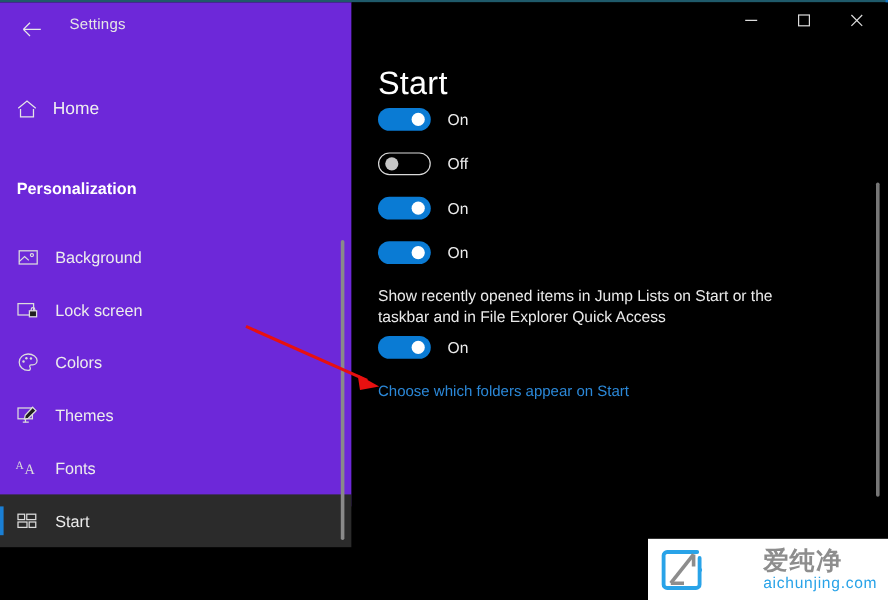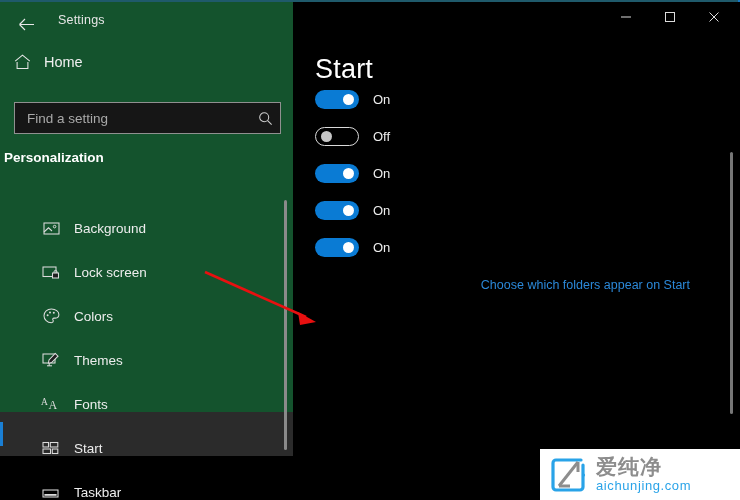--- a/index.html
+++ b/index.html
@@ -29,21 +29,21 @@
     width: 2px; height: 500px;
     background: #1476c6;
   }
 
   
   .sidebar {
     position: absolute;
     left: 0; top: 2px;
     width: 293px;
     height: 420px;
-    background: #14532d;
+    background: #6d28d9;
   }
   .titlebar {
     position: relative;
     height: 44px;
   }
   .back-btn {
     position: absolute;
     left: 8px; top: 6px;
     width: 36px; height: 32px;
     display: flex;
@@ -54,21 +54,21 @@
   .back-btn svg { display: block; }
   .app-title {
     position: absolute;
     left: 58px; top: 11px;
     font-size: 12.5px;
     color: #e6e6e6;
     letter-spacing: .2px;
   }
   .home-row {
     position: absolute;
-    left: 0; top: 44px;
+    left: 0; top: 73px;
     width: 293px;
     height: 32px;
     display: flex;
     align-items: center;
   }
   .home-icon {
     width: 44px;
     display: flex;
     justify-content: center;
     align-items: center;
@@ -100,36 +100,35 @@
   .search-input::placeholder { color: #a9a9a9; opacity: 1; }
   .search-icon {
     width: 30px;
     display: flex;
     align-items: center;
     justify-content: center;
     color: #cfcfcf;
   }
   .section-title {
     position: absolute;
-    left: 4px; top: 148px;
+    left: 14px; top: 148px;
     font-size: 13.5px;
     font-weight: bold;
     color: #ffffff;
   }
   .nav {
     position: absolute;
     left: 0; top: 190px;
     width: 293px;
   }
   .nav-item {
     position: relative;
     height: 44px;
     display: flex;
-    align-items: flex-end;
-    padding-left: 28px;
+    align-items: center;
   }
   .nav-item.selected {
     background: #2b2b2b;
   }
   .nav-item .sel-bar {
     position: absolute;
     left: 0; top: 10px;
     width: 3px; height: 24px;
     background: #1a7fd4;
     display: none;
@@ -225,21 +224,20 @@
   }
   .toggle.on .knob  { right: 5px; background: #ffffff; }
   .toggle.off .knob { left: 5px;  background: #c6c6c6; top: 2.5px; }
   .toggle-state {
     margin-left: 14px;
     font-size: 13px;
     color: #ededed;
   }
   .link-row {
     margin-top: 18px;
-    text-align: right;
   }
   .folders-link {
     font-size: 12.5px;
     color: #2b88d8;
     text-decoration: none;
   }
   .content-scroll {
     position: absolute;
     right: 7px; top: 150px;
     width: 3px; height: 262px;
@@ -258,20 +256,21 @@
   
   .watermark {
     position: absolute;
     left: 540px; top: 449px;
     width: 200px; height: 51px;
     background: #ffffff;
     display: flex;
     align-items: center;
     padding-left: 8px;
     box-sizing: border-box;
+    gap: 40px;
   }
   .wm-mark {
     width: 40px; height: 40px;
     flex: none;
   }
   .wm-text {
     margin-left: 8px;
     display: flex;
     flex-direction: column;
     justify-content: center;
@@ -315,29 +314,20 @@
     <div class="home-row">
       <span class="home-icon">
         <svg width="17" height="16" viewBox="0 0 17 16" fill="none">
           <path d="M1.2 7.2L8.5 1.2L15.8 7.2" stroke="currentColor" stroke-width="1.05"></path>
           <path d="M3.1 7.9V14.4H13.9V7.9" stroke="currentColor" stroke-width="1.05"></path>
         </svg>
       </span>
       <span class="home-label">Home</span>
     </div>
 
-    <div class="search-wrap">
-      <input class="search-input" type="text" placeholder="Find a setting" style="">
-      <span class="search-icon">
-        <svg width="15" height="15" viewBox="0 0 15 15" fill="none">
-          <circle cx="6.2" cy="6.2" r="4.5" stroke="currentColor" stroke-width="1.05"></circle>
-          <path d="M9.6 9.6L13.6 13.6" stroke="currentColor" stroke-width="1.05"></path>
-        </svg>
-      </span>
-    </div>
 
     <div class="section-title">Personalization</div>
 
     <div class="nav">
 
       <div class="nav-item">
 
         <span class="nav-icon">
           <svg width="17" height="15" viewBox="0 0 17 15" fill="none">
             <rect x="1" y="2" width="15" height="11" stroke="currentColor" stroke-width="1.05"></rect>
@@ -403,30 +393,20 @@
           <svg width="18" height="15" viewBox="0 0 18 15" fill="none">
             <rect x="1" y="1.5" width="5.5" height="4.5" stroke="currentColor" stroke-width="1.05"></rect>
             <rect x="8.3" y="1.5" width="7.5" height="4.5" stroke="currentColor" stroke-width="1.05"></rect>
             <rect x="1" y="8" width="7.5" height="4.5" stroke="currentColor" stroke-width="1.05"></rect>
             <rect x="10.3" y="8" width="5.5" height="4.5" stroke="currentColor" stroke-width="1.05"></rect>
           </svg>
         </span>
         <span class="nav-label">Start</span>
       </div>
 
-      <div class="nav-item">
-
-        <span class="nav-icon">
-          <svg width="18" height="13" viewBox="0 0 18 13" fill="none">
-            <rect x="1" y="3" width="15" height="7" stroke="currentColor" stroke-width="1.05"></rect>
-            <rect x="2.4" y="7" width="12.2" height="1.8" fill="currentColor"></rect>
-          </svg>
-        </span>
-        <span class="nav-label">Taskbar</span>
-      </div>
 
     </div>
 
     <div class="sb-scroll-track"></div>
   </div>
 
   <div class="content">
 
     <div class="winbtns">
       <div class="winbtn">
@@ -480,20 +460,21 @@
       <div class="setting">
         <div class="toggle-row">
           <div class="toggle on">
             <span class="knob"></span>
           </div>
           <span class="toggle-state">On</span>
         </div>
       </div>
 
       <div class="setting">
+        <div class="setting-label">Show recently opened items in Jump Lists on Start or the taskbar and in File Explorer Quick Access</div>
         <div class="toggle-row">
           <div class="toggle on">
             <span class="knob"></span>
           </div>
           <span class="toggle-state">On</span>
         </div>
       </div>
 
       <div class="link-row">
         <a href="#" class="folders-link">Choose which folders appear on Start</a>

